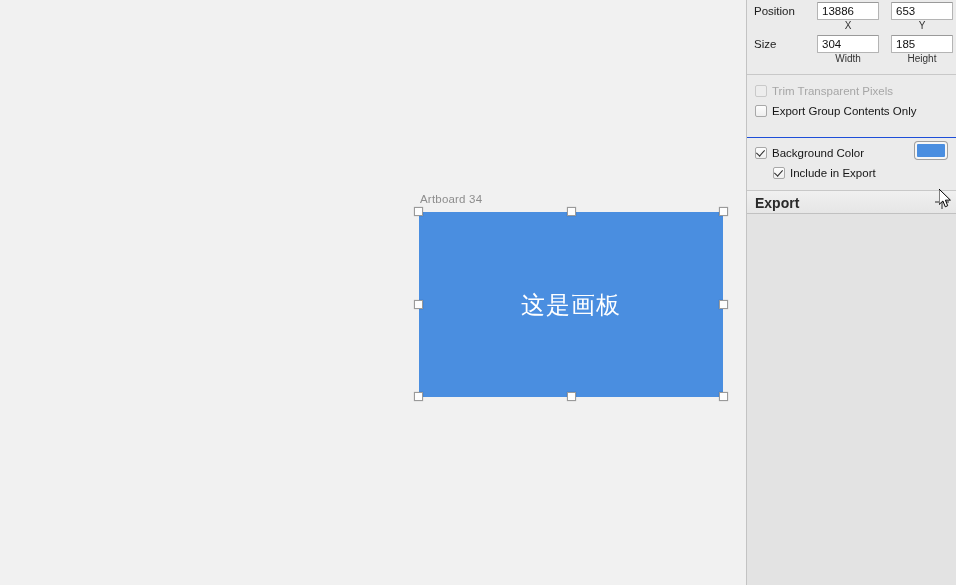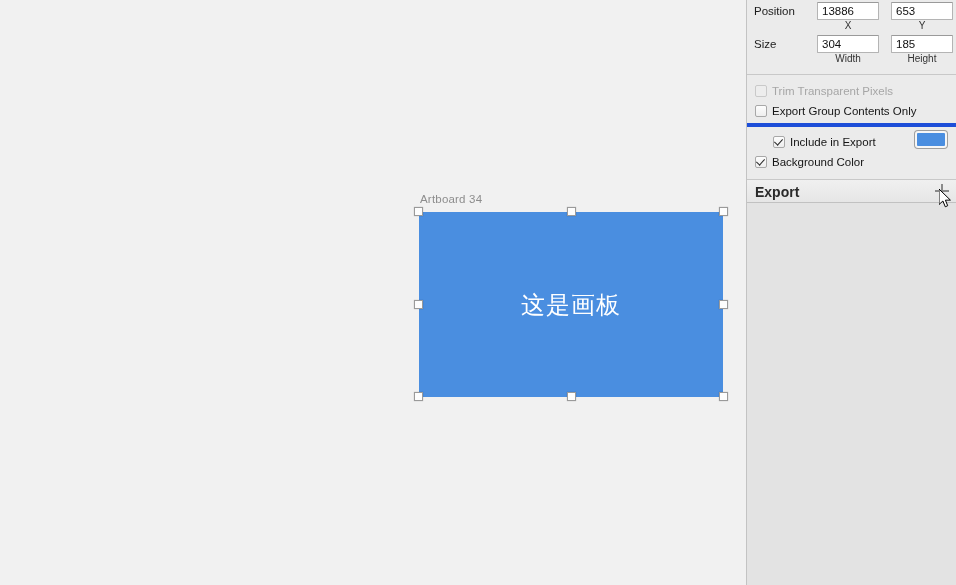--- a/index.html
+++ b/index.html
@@ -125,22 +125,22 @@
     font-size: 10px;
     color: #333333;
     width: 62px;
     text-align: center;
   }
   .sub-x { left: 70px; }
   .sub-y { left: 144px; }
 
   #options-section {
     position: relative;
-    padding: 6px 0 2px 0;
-    border-bottom: 4px solid #1d4ed8;
+    padding: 6px 0 16px 0;
+    border-bottom: 1px solid #1d4ed8;
   }
   .cb-row {
     position: relative;
     height: 20px;
     display: flex;
     align-items: center;
     padding-left: 8px;
   }
   .cb-row.indent { padding-left: 26px; }
   .checkbox {
@@ -284,27 +284,27 @@
         <span class="checkbox disabled"></span>
         <span class="cb-label disabled">Trim Transparent Pixels</span>
       </div>
       <div class="cb-row">
         <span class="checkbox"></span>
         <span class="cb-label">Export Group Contents Only</span>
       </div>
     </div>
 
     <div id="bgcolor-section" class="panel-section">
+      <div class="cb-row">
+        <span class="checkbox checked"></span>
+        <span class="cb-label">Background Color</span>
+      </div>
       <div class="cb-row indent">
         <span class="checkbox checked"></span>
         <span class="cb-label">Include in Export</span>
-      </div>
-      <div class="cb-row">
-        <span class="checkbox checked"></span>
-        <span class="cb-label">Background Color</span>
       </div>
       <div id="color-swatch"></div>
     </div>
 
     <div id="export-section">
       <span id="export-title">Export</span>
       <div id="export-add-button">
         <span class="plus-v"></span>
         <span class="plus-h"></span>
       </div>

